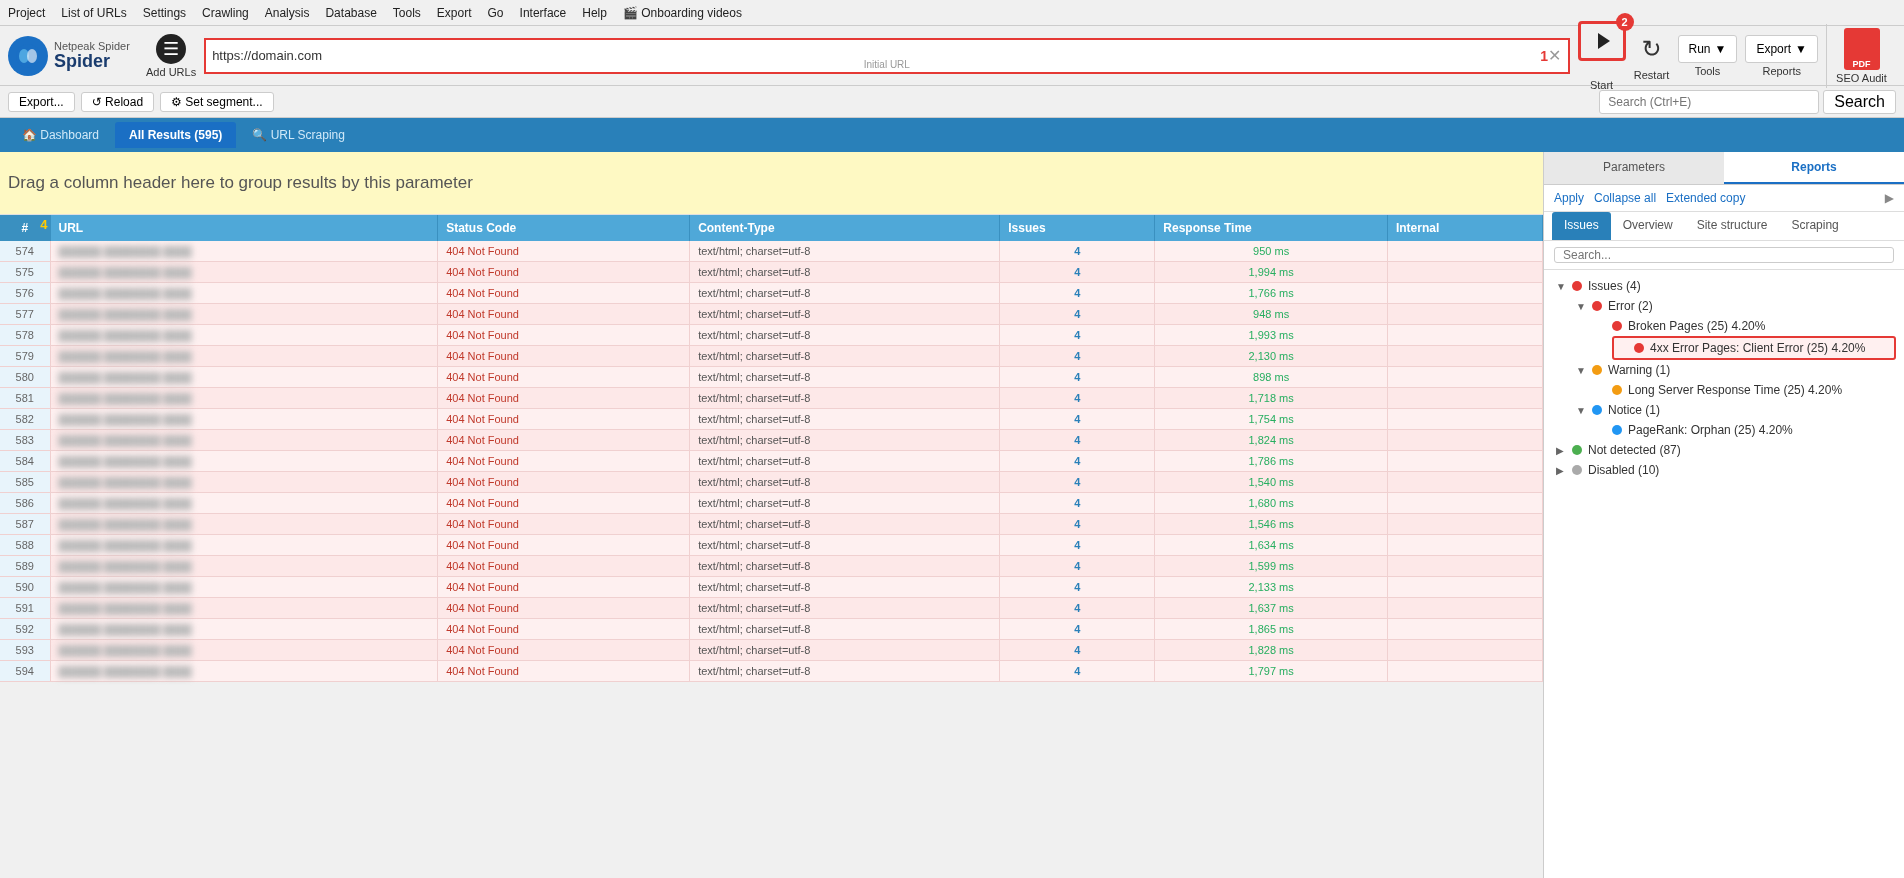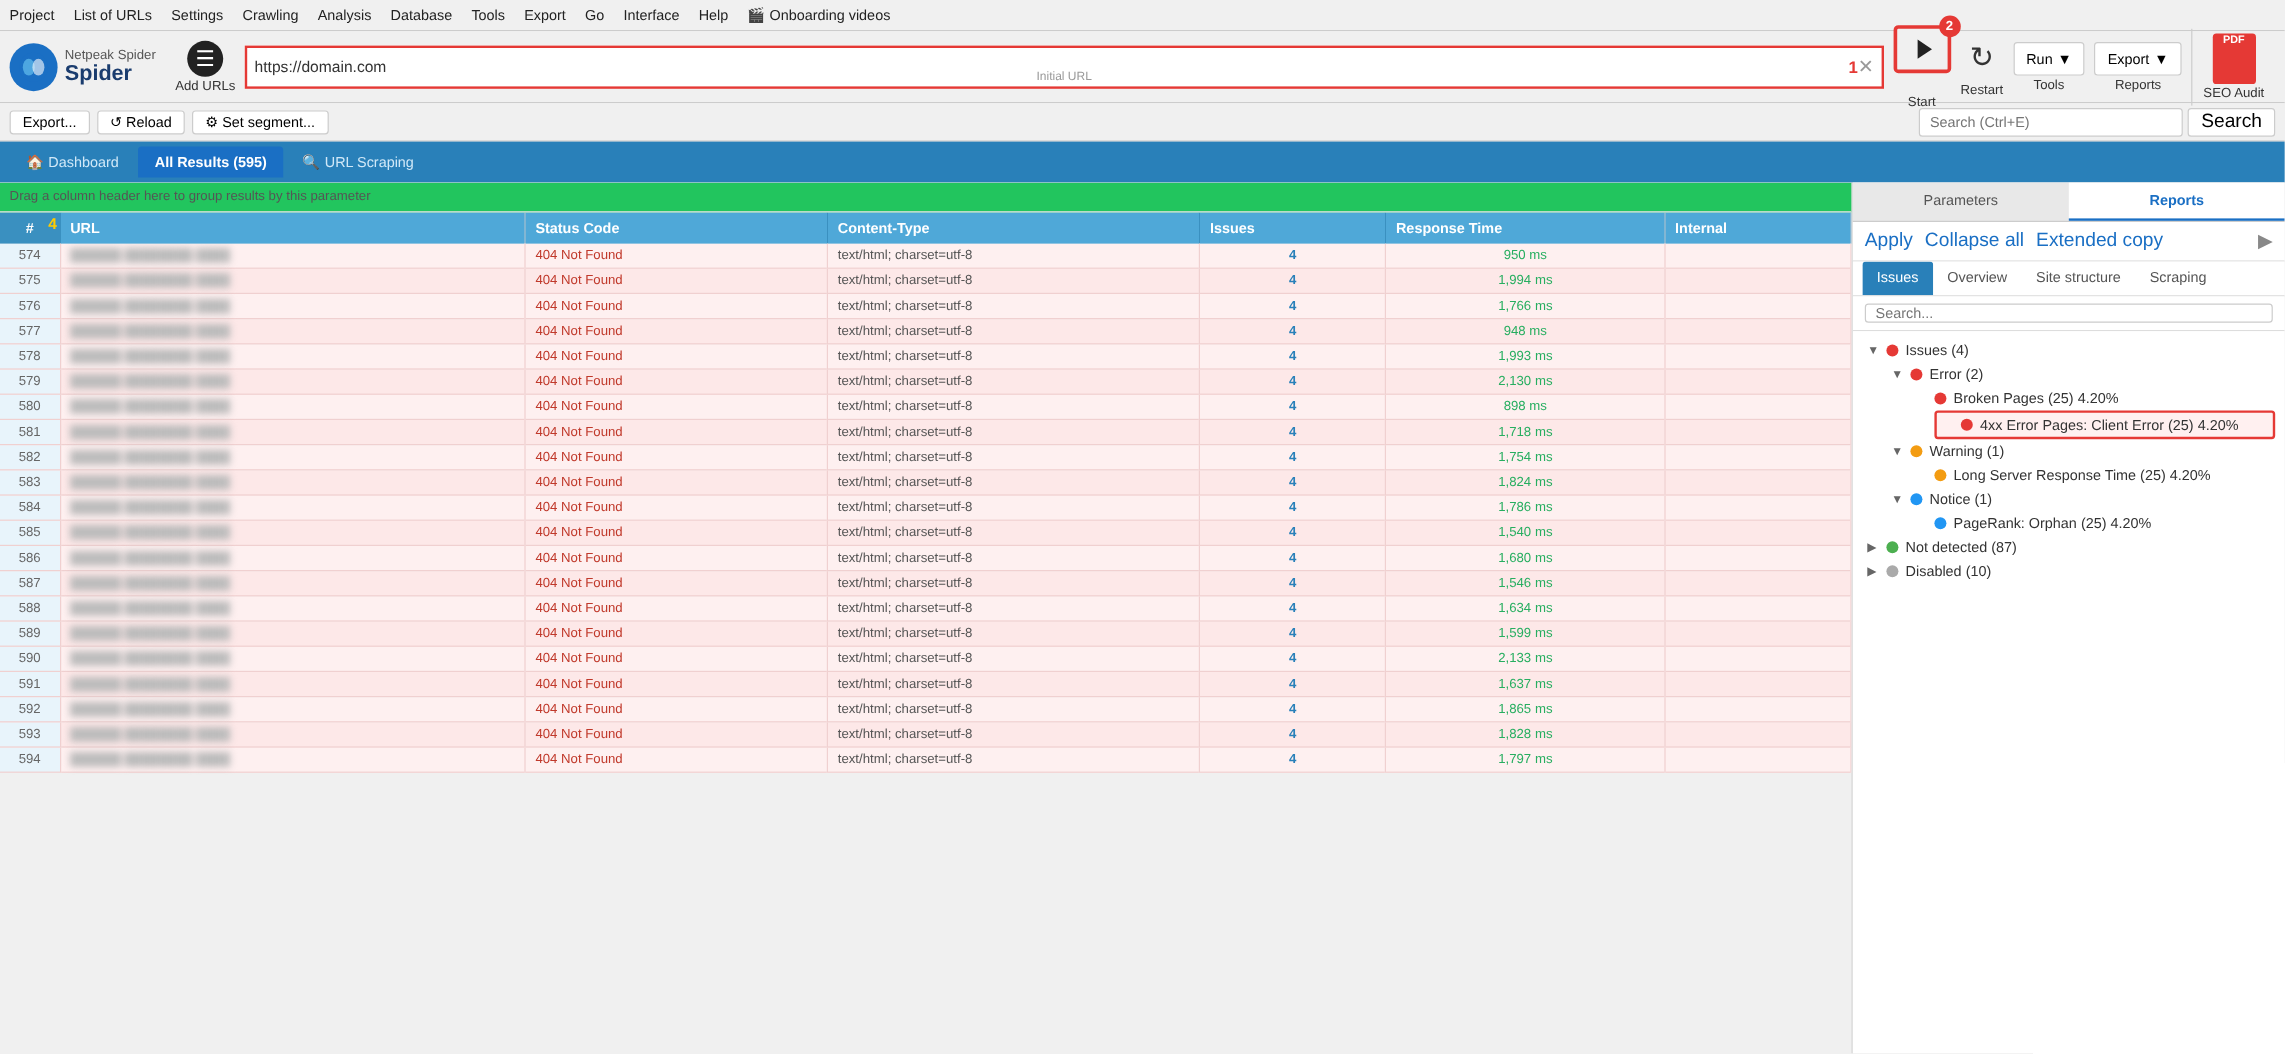--- a/index.html
+++ b/index.html
@@ -81,21 +81,21 @@
       height: 28px;
     }
     .toolbar-group .tb-label { font-size: 11px; color: #333; }
 
     .seo-audit-area {
       display: flex; flex-direction: column; align-items: center; cursor: pointer; padding: 4px 8px;
       border-left: 1px solid #ccc; min-width: 70px;
     }
     .seo-audit-icon {
       width: 36px; height: 42px; background: #e53935; display: flex; align-items: center;
-      justify-content: flex-start; color: white; font-size: 10px; font-weight: bold;
+      justify-content: flex-end; color: white; font-size: 10px; font-weight: bold;
       border-radius: 3px; flex-direction: column; line-height: 1.2;
     }
     .seo-audit-area .tb-label { font-size: 11px; color: #333; margin-top: 2px; }
 
     
     .toolbar2 {
       display: flex; align-items: center; background: #f0f0f0; padding: 4px 8px; gap: 6px;
       border-bottom: 1px solid #ccc; height: 32px;
     }
     .toolbar2 button {
@@ -128,21 +128,21 @@
     
     .main-layout {
       display: flex; height: calc(100vh - 152px); overflow: hidden;
     }
 
     
     .table-area {
       flex: 1; display: flex; flex-direction: column; overflow: hidden; border-right: 1px solid #ccc;
     }
     .drag-hint {
-      font-size: 11px; color: #555; padding: 6px 8px; background: #22c55e;
+      font-size: 17px; color: #555; padding: 21px 8px; background: #fef9c3;
       border-bottom: 1px solid #e0e0e0;
     }
 
     .table-container {
       flex: 1; overflow-y: auto; overflow-x: auto;
     }
     table { border-collapse: collapse; width: 100%; min-width: 900px; }
     thead th {
       background: #4fa8d8; color: white; font-weight: 600; font-size: 12px;
       padding: 6px 8px; text-align: left; border-right: 1px solid #3a90c0;
@@ -172,21 +172,21 @@
     .rp-tab {
       flex: 1; padding: 8px; text-align: center; cursor: pointer; font-size: 12px;
       color: #555; border-bottom: 2px solid transparent;
     }
     .rp-tab.active { background: white; color: #1a6fc4; border-bottom: 2px solid #1a6fc4; font-weight: bold; }
 
     .rp-actions {
       display: flex; align-items: center; padding: 6px 10px; gap: 10px;
       border-bottom: 1px solid #ddd; background: white;
     }
-    .rp-actions span { font-size: 16px; color: #1a6fc4; cursor: pointer; }
+    .rp-actions span { font-size: 12px; color: #1a6fc4; cursor: pointer; }
     .rp-actions .collapse-icon { margin-left: auto; cursor: pointer; color: #888; }
 
     .rp-sub-tabs {
       display: flex; background: white; border-bottom: 1px solid #ddd; padding: 0 8px;
     }
     .rp-sub-tab {
       padding: 6px 12px; cursor: pointer; font-size: 12px; color: #555;
       border-bottom: 2px solid transparent;
     }
     .rp-sub-tab.active { color: white; background: #2980b9; border-radius: 3px 3px 0 0; }

